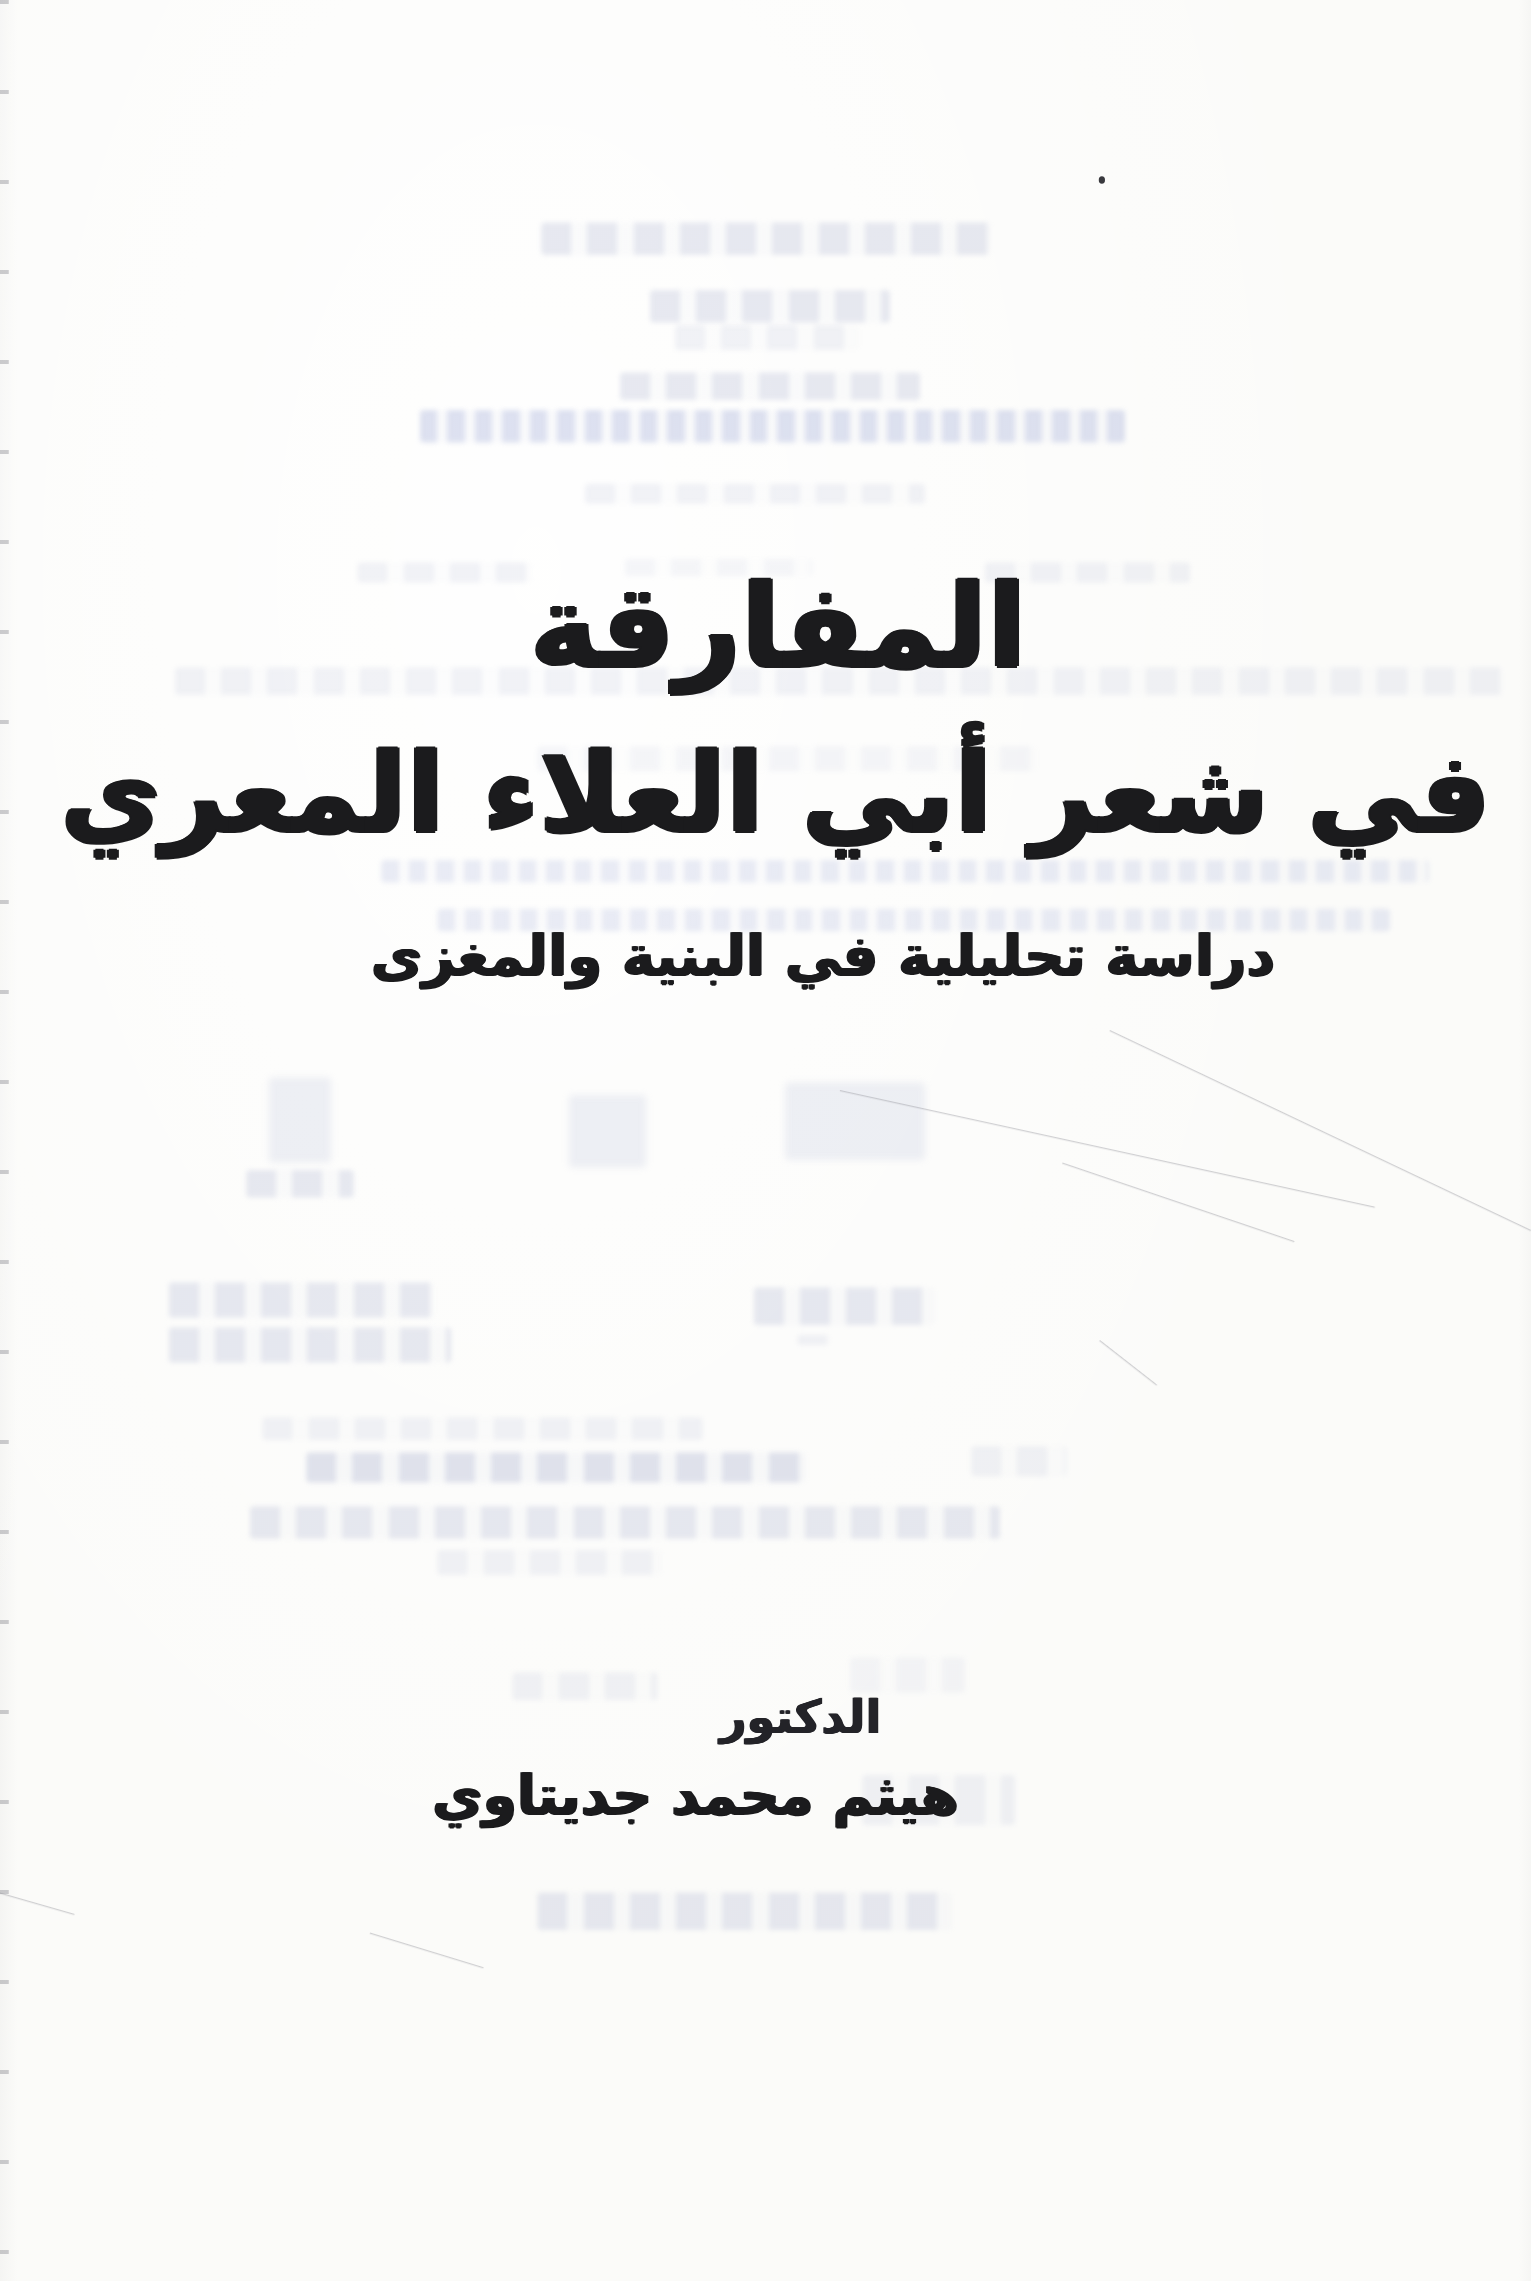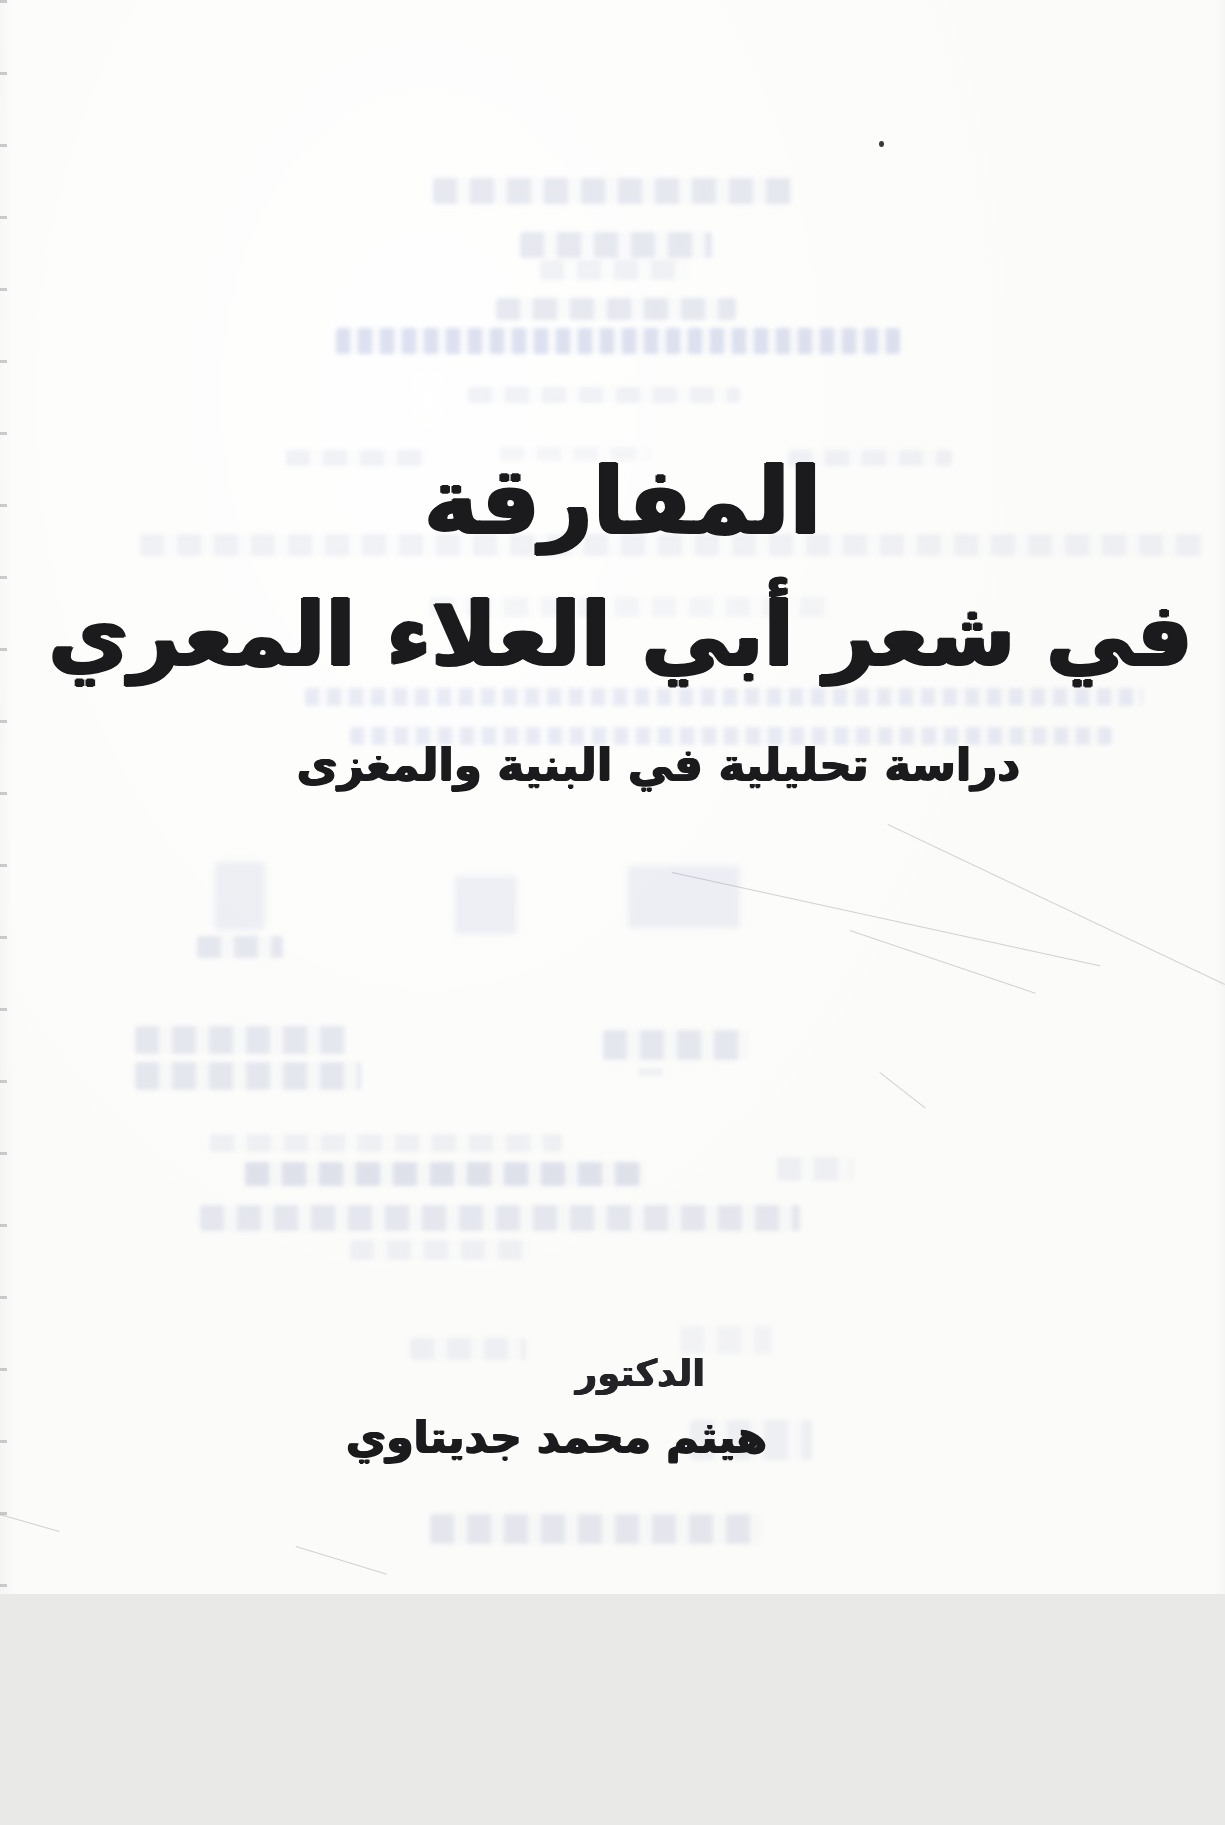--- a/index.html
+++ b/index.html
@@ -1,18 +1,18 @@
 <!DOCTYPE html>
 <html lang="ar"><head>
 <meta charset="utf-8">
 <style>
   html,body{margin:0;padding:0;background:#e9e9e7;}
   .page{
     position:relative;
-    width:1225px;height:1594px;
+    width:1225px;height:1825px;
     margin:0 auto;
     background:
       radial-gradient(ellipse at 35% 25%, rgba(255,255,255,.9) 0%, rgba(252,252,250,.0) 60%),
       linear-gradient(90deg, rgba(120,120,125,.05) 0, rgba(0,0,0,0) 14px),
       linear-gradient(270deg, rgba(120,120,125,.04) 0, rgba(0,0,0,0) 10px),
       #fbfbf9;
     overflow:hidden;
     font-family:"DejaVu Sans", sans-serif;
   }
   

